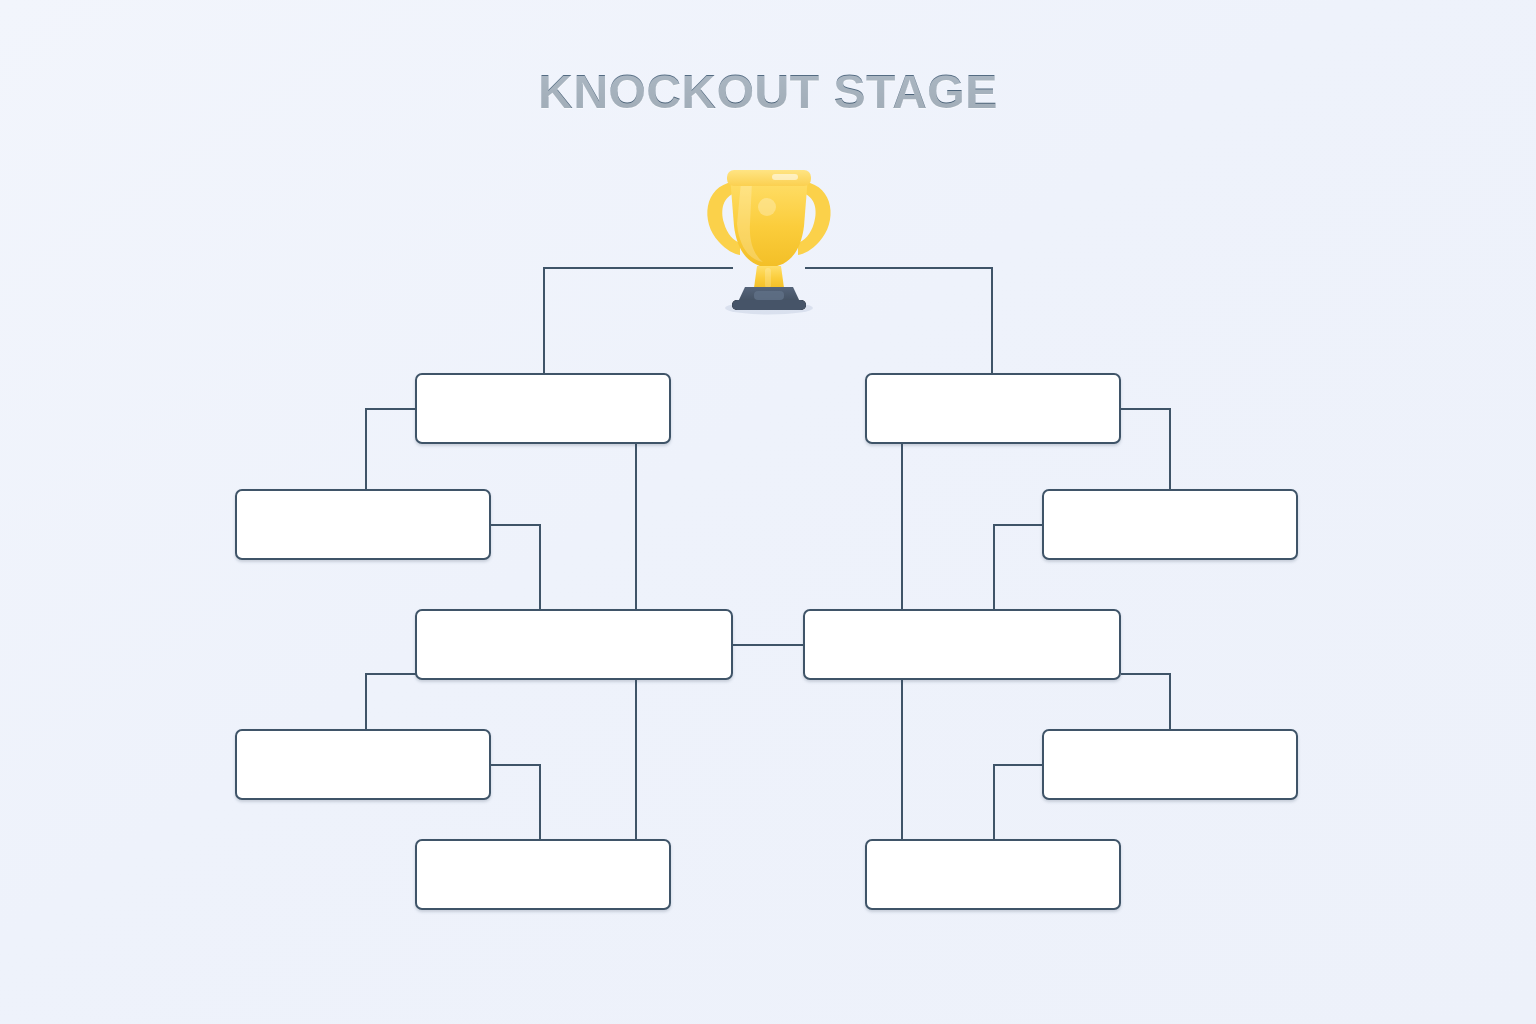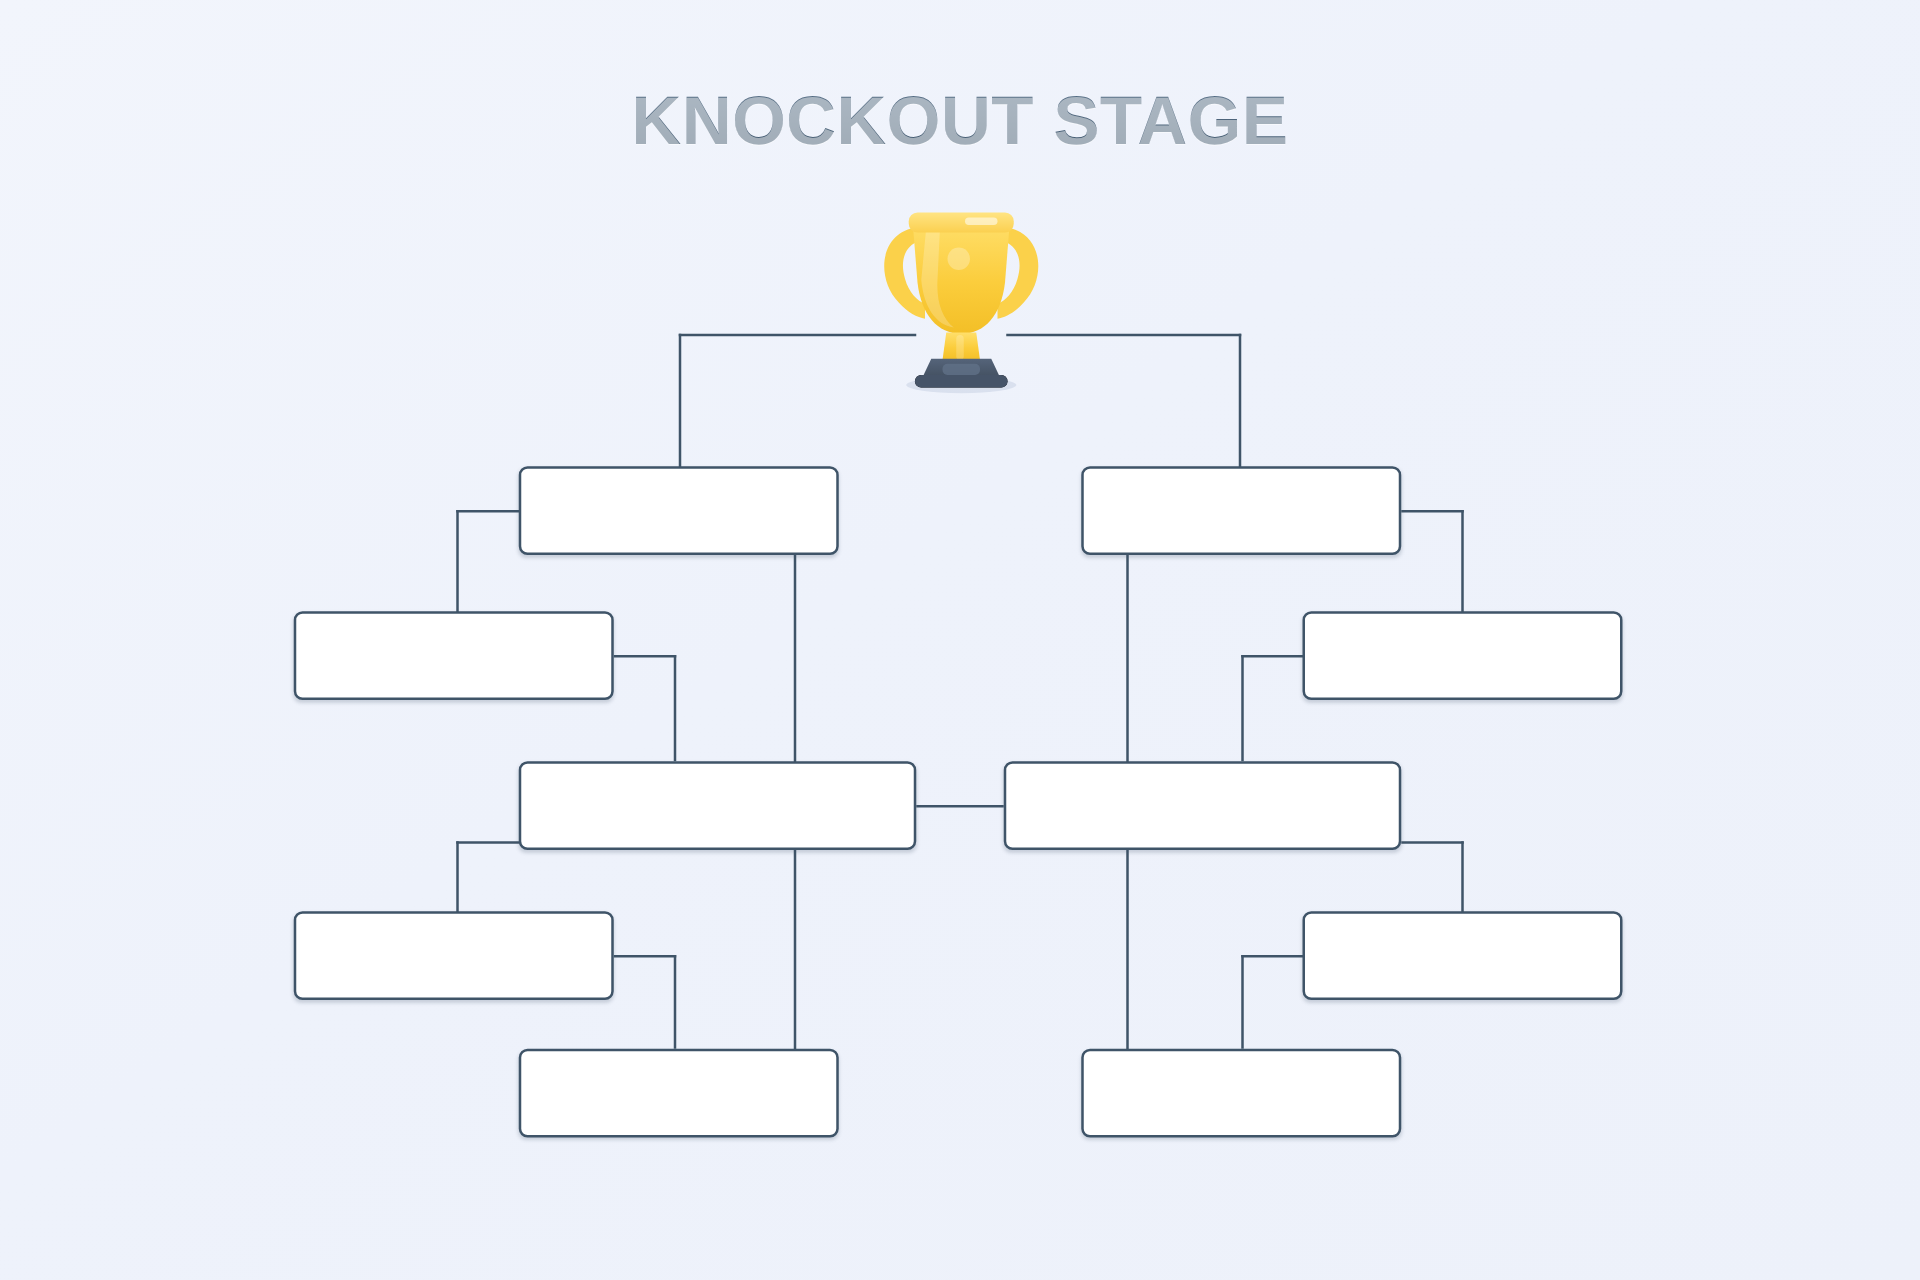--- a/index.html
+++ b/index.html
@@ -18,21 +18,21 @@
     width: 1536px;
     height: 1024px;
     background: linear-gradient(145deg, #f2f5fc 0%, #eef2fb 45%, #edf1fa 100%);
   }
   .page-title {
     position: absolute;
     left: 0;
     top: 64px;
     width: 1536px;
     text-align: center;
-    font-size: 55px;
+    font-size: 48px;
     font-weight: bold;
     letter-spacing: 0.5px;
     color: #4a6179;
     background: linear-gradient(180deg, #5a7289 0%, #3f566c 100%);
     -webkit-background-clip: text;
     background-clip: text;
     -webkit-text-fill-color: transparent;
     text-shadow: 0 1px 0 rgba(255,255,255,0.5);
   }
   

